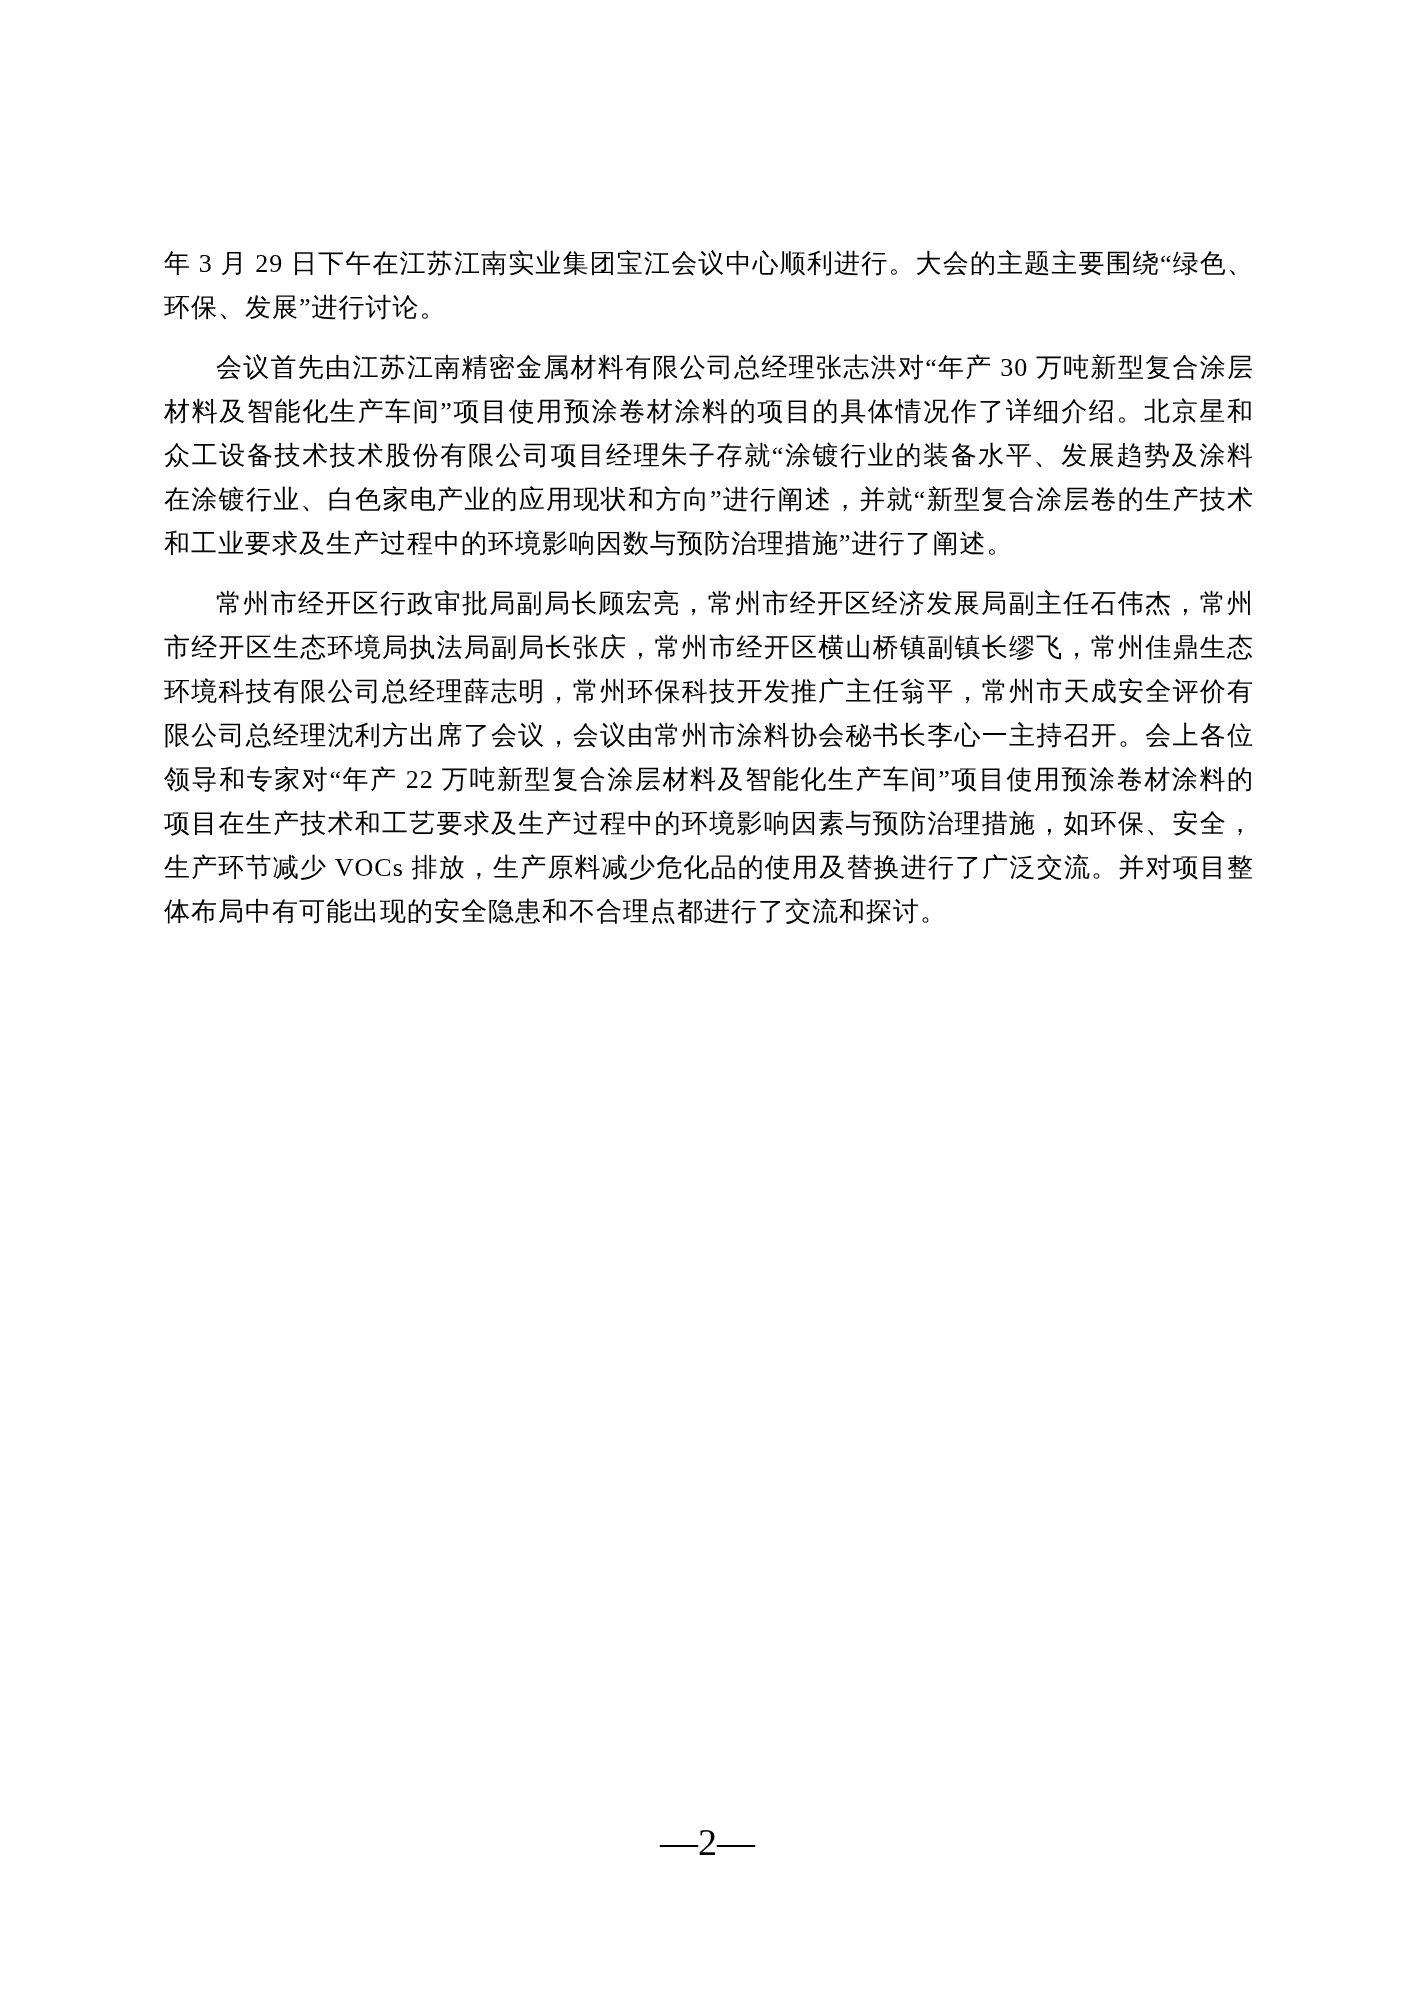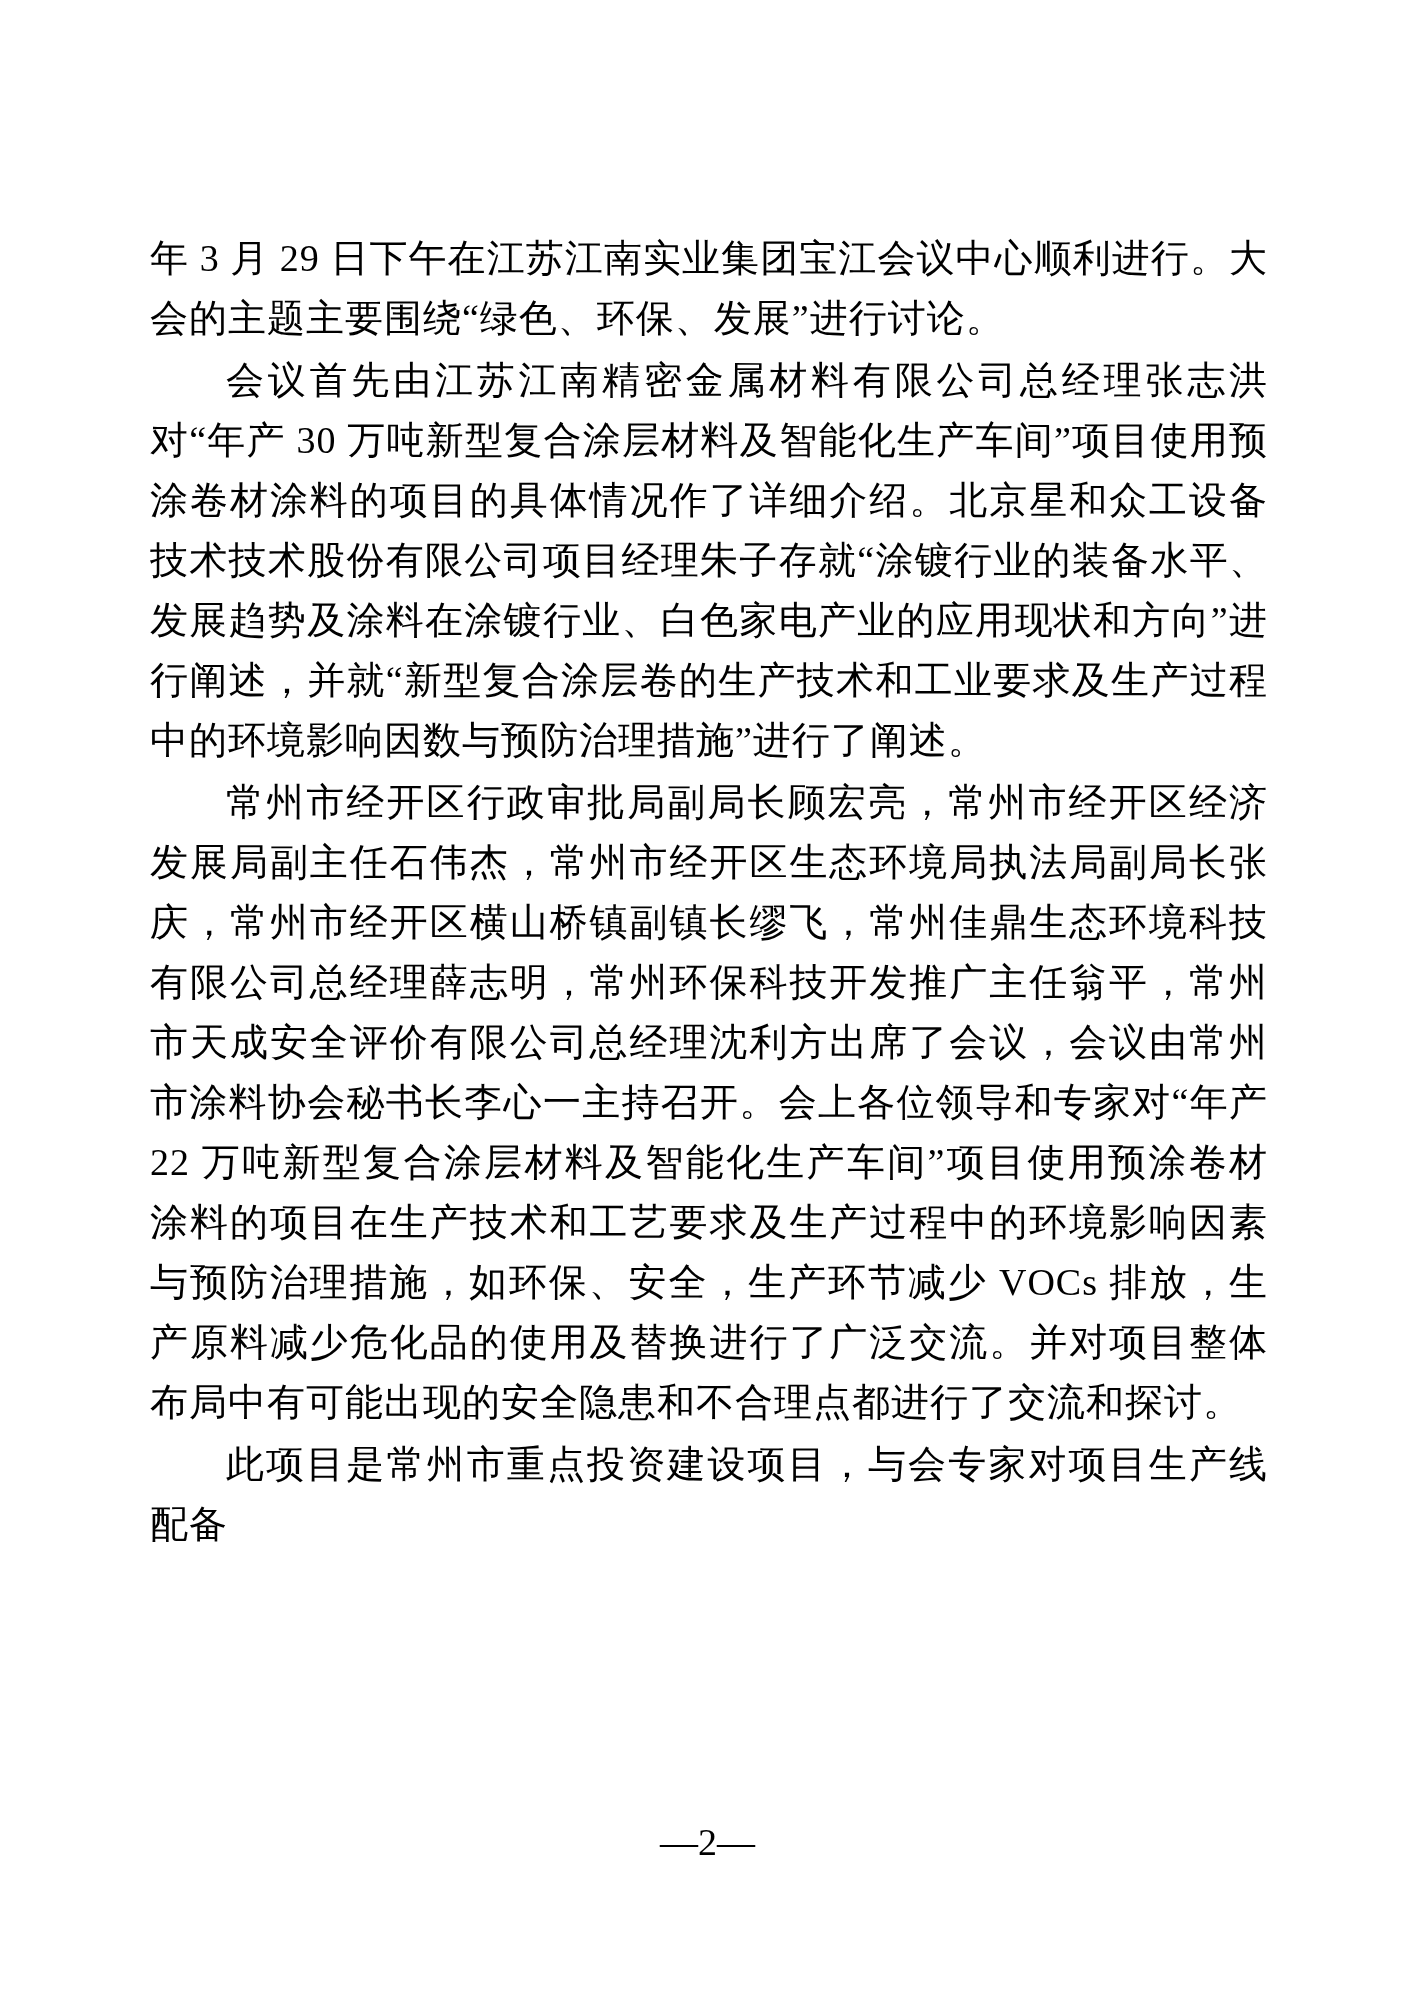--- a/index.html
+++ b/index.html
@@ -17,24 +17,24 @@
     font-family: "Liberation Serif", "DejaVu Serif", serif;
     overflow: hidden;
   }
   .content {
     position: absolute;
     left: 148px;
     top: 226px;
     width: 1122px;
   }
   p.para {
-    margin: 2px;
+    margin: 16px;
     padding: 0;
-    font-size: 38px;
-    line-height: 60px;
+    font-size: 26px;
+    line-height: 44px;
     text-align: justify;
     text-justify: inter-ideograph;
     letter-spacing: 1px;
   }
   p.para.indent {
     text-indent: 2em;
   }
   .footer {
     position: absolute;
     top: 1818px;
@@ -46,16 +46,15 @@
   }
 </style>
 </head>
 <body>
 
 <div class="page">
   <div class="content">
     <p class="para">年 3 月 29 日下午在江苏江南实业集团宝江会议中心顺利进行。大会的主题主要围绕“绿色、环保、发展”进行讨论。</p>
     <p class="para indent">会议首先由江苏江南精密金属材料有限公司总经理张志洪对“年产 30 万吨新型复合涂层材料及智能化生产车间”项目使用预涂卷材涂料的项目的具体情况作了详细介绍。北京星和众工设备技术技术股份有限公司项目经理朱子存就“涂镀行业的装备水平、发展趋势及涂料在涂镀行业、白色家电产业的应用现状和方向”进行阐述，并就“新型复合涂层卷的生产技术和工业要求及生产过程中的环境影响因数与预防治理措施”进行了阐述。</p>
     <p class="para indent">常州市经开区行政审批局副局长顾宏亮，常州市经开区经济发展局副主任石伟杰，常州市经开区生态环境局执法局副局长张庆，常州市经开区横山桥镇副镇长缪飞，常州佳鼎生态环境科技有限公司总经理薛志明，常州环保科技开发推广主任翁平，常州市天成安全评价有限公司总经理沈利方出席了会议，会议由常州市涂料协会秘书长李心一主持召开。会上各位领导和专家对“年产 22 万吨新型复合涂层材料及智能化生产车间”项目使用预涂卷材涂料的项目在生产技术和工艺要求及生产过程中的环境影响因素与预防治理措施，如环保、安全，生产环节减少 VOCs 排放，生产原料减少危化品的使用及替换进行了广泛交流。并对项目整体布局中有可能出现的安全隐患和不合理点都进行了交流和探讨。</p>
-    <p class="para indent">此项目是常州市重点投资建设项目，与会专家对项目生产线配备</p>
   </div>
   <div class="footer">—2—</div>
 </div>
 
 </body></html>

